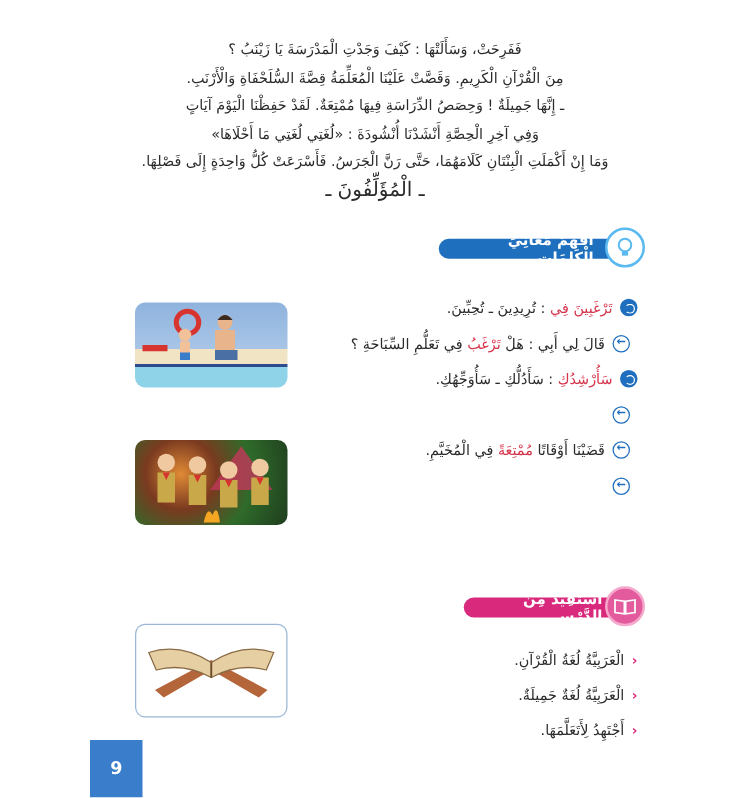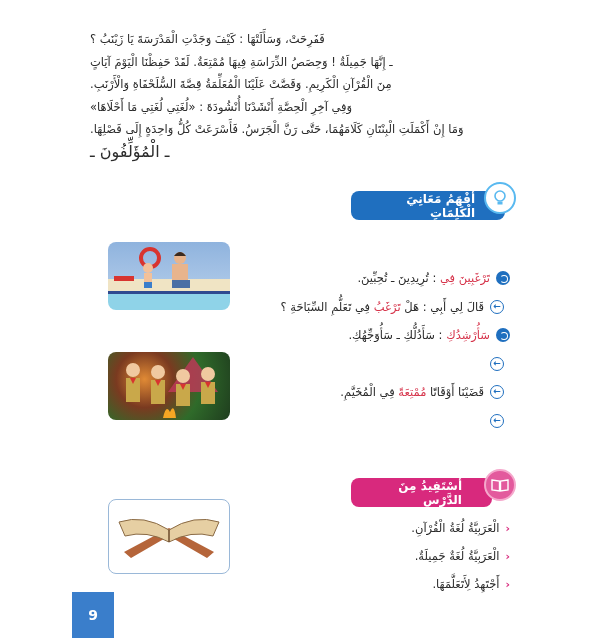--- a/index.html
+++ b/index.html
@@ -1,29 +1,29 @@
 <!DOCTYPE html>
 <html><head>
 <meta charset="utf-8">
 <style>
   html, body { margin:0; padding:0; }
   body { width:600px; height:638px; background:#ffffff; position:relative; overflow:hidden;
          font-family:"DejaVu Sans", sans-serif; color:#2b2b2b; }
-  .story { position:absolute; right:90px; top:28px; width:420px; text-align:left; direction:rtl;
+  .story { position:absolute; right:90px; top:28px; width:420px; text-align:center; direction:rtl;
            font-size:11.5px; line-height:22.5px; }
   .story .line { white-space:nowrap; }
   .story .author { font-size:16px; }
-  .banner { position:absolute; height:29px; border-radius:8px 8px 8px 8px; color:#fff;
+  .banner { position:absolute; height:16px; border-radius:8px 8px 8px 8px; color:#fff;
             font-size:12px; font-weight:bold; direction:rtl; display:flex; align-items:center; padding-right:30px; padding-left:14px; }
   .banner.blue { background:#1f6fbf; right:95px; top:191px; width:110px; }
-  .banner.pink { background:#d8297d; right:108px; top:478px; width:100px;padding-left:11px; }
+  .banner.pink { background:#d8297d; right:88px; top:478px; width:100px;padding-left:11px; }
   .banner-icon { position:absolute; width:28px; height:28px; border-radius:50%; display:flex; align-items:center; justify-content:center; }
   .banner-icon.blue { right:84px; top:182px; background:#fff; border:2px solid #59b9f0; }
   .banner-icon.pink { right:84px; top:469px; background:#e35a9d; border:2px solid #f5a8cc; }
-  .vocab { position:absolute; right:90px; top:232px; width:300px; direction:rtl; font-size:11.5px;margin-top:32px; }
+  .vocab { position:absolute; right:90px; top:232px; width:300px; direction:rtl; font-size:11.5px; }
   .vocab .row { height:28.5px; display:flex; align-items:center; gap:6px; white-space:nowrap; }
   .vocab .row.example { padding-right:6px; }
   .circ { width:14px; height:14px; border-radius:50%; background:#1f6fbf; border:2px solid #1f6fbf; box-sizing:border-box; flex:none; position:relative; }
   .circ::after { content:""; position:absolute; left:2px; top:2px; width:6px; height:6px; border-radius:50%; border:1.5px solid #fff; border-left-color:transparent; }
   .arrowc { width:14px; height:14px; border-radius:50%; border:1.5px solid #1f6fbf; box-sizing:border-box; flex:none; color:#1f6fbf; font-size:9px; line-height:11px; text-align:center; font-weight:bold; }
   .red { color:#d6334a; }
   .lessons { position:absolute; right:90px; top:514px; width:200px; direction:rtl; font-size:11.5px; }
   .lessons .row { height:28px; display:flex; align-items:center; gap:6px; white-space:nowrap; }
   .chev { color:#d8297d; font-size:11px; font-weight:bold; flex:none; }
   .pic { position:absolute; border-radius:8px; overflow:hidden; box-sizing:border-box; }
@@ -31,22 +31,22 @@
   .pic.camp { left:108px; top:352px; width:122px; height:68px; background:radial-gradient(circle at 30% 40%, #e08a35 0%, #7a3a20 30%, #2f6b2a 60%, #1f3d1e 100%); }
   .pic.book { left:108px; top:499px; width:122px; height:75px; border:1.5px solid #9ab8d8; background:#fff; }
   .page-num { position:absolute; left:72px; top:592px; width:42px; height:46px; background:#3a7ecb; color:#fff;
               font-weight:bold; font-size:14px; display:flex; align-items:center; justify-content:center; }
 </style>
 </head>
 <body>
 
 <div class="story">
   <div class="line">فَفَرِحَتْ، وَسَأَلَتْهَا : كَيْفَ وَجَدْتِ الْمَدْرَسَةَ يَا زَيْنَبُ ؟</div>
+  <div class="line">مِنَ الْقُرْآنِ الْكَرِيمِ. وَقَصَّتْ عَلَيْنَا الْمُعَلِّمَةُ قِصَّةَ السُّلَحْفَاةِ وَالْأَرْنَبِ.</div>
   <div class="line">ـ إِنَّهَا جَمِيلَةٌ ! وَحِصَصُ الدِّرَاسَةِ فِيهَا مُمْتِعَةٌ. لَقَدْ حَفِظْنَا الْيَوْمَ آيَاتٍ</div>
-  <div class="line">مِنَ الْقُرْآنِ الْكَرِيمِ. وَقَصَّتْ عَلَيْنَا الْمُعَلِّمَةُ قِصَّةَ السُّلَحْفَاةِ وَالْأَرْنَبِ.</div>
   <div class="line">وَفِي آخِرِ الْحِصَّةِ أَنْشَدْنَا أُنْشُودَةَ : «لُغَتِي لُغَتِي مَا أَحْلَاهَا»</div>
   <div class="line">وَمَا إِنْ أَكْمَلَتِ الْبِنْتَانِ كَلَامَهُمَا، حَتَّى رَنَّ الْجَرَسُ. فَأَسْرَعَتْ كُلُّ وَاحِدَةٍ إِلَى فَصْلِهَا.</div>
   <div class="line author">ـ الْمُؤَلِّفُونَ ـ</div>
 </div>
 
 <div class="banner blue">
   <span>أَفْهَمُ مَعَانِيَ الْكَلِمَاتِ</span>
 </div>
 <div class="banner-icon blue">
   <svg width="16" height="18" viewBox="0 0 16 18">

